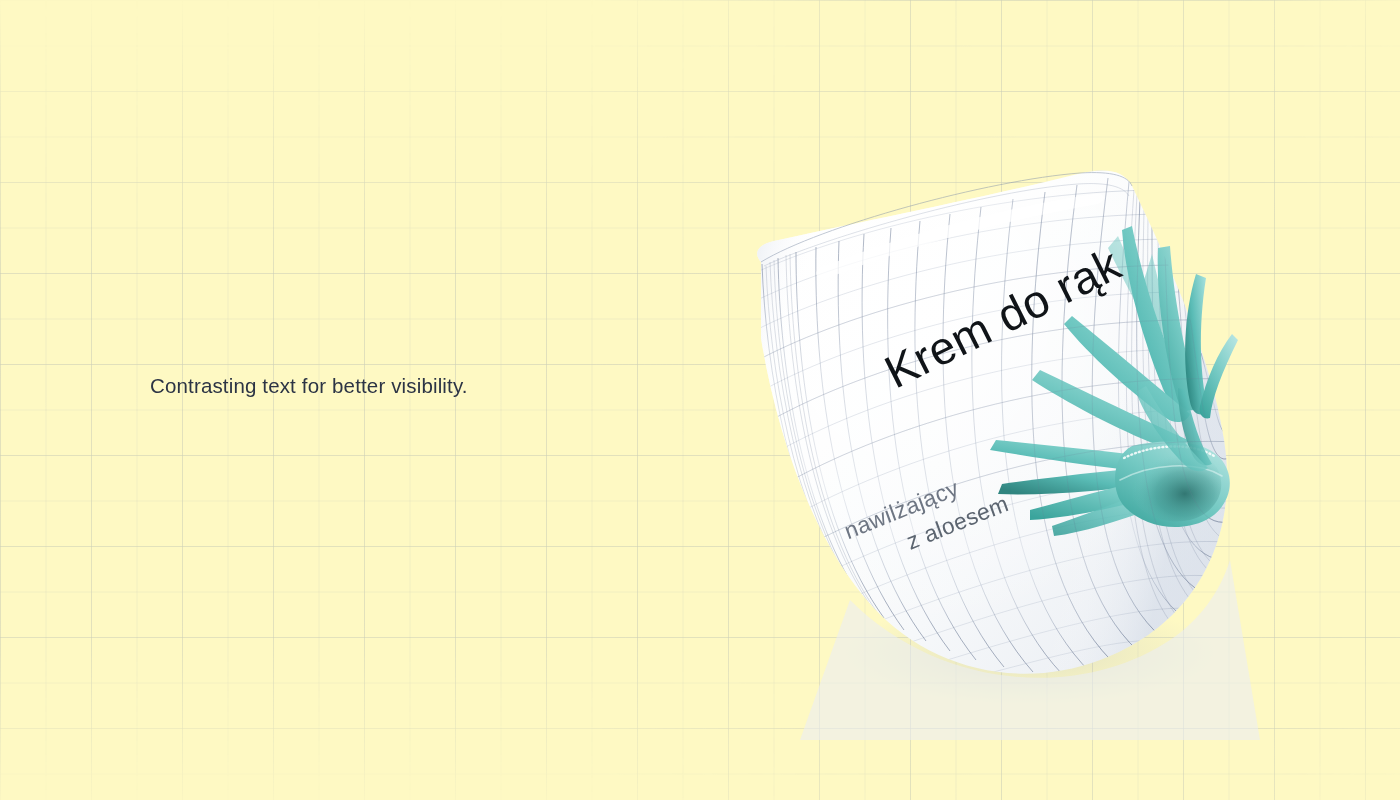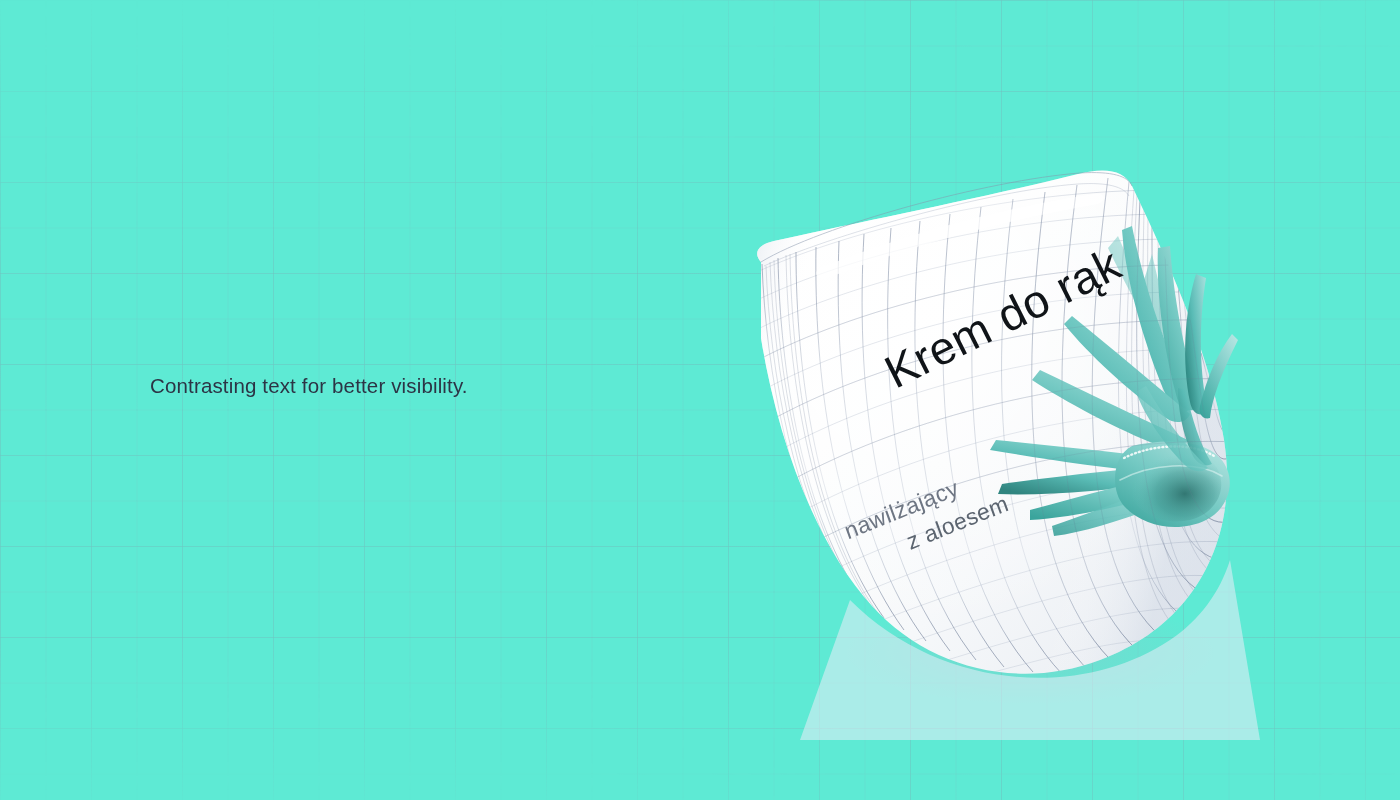--- a/index.html
+++ b/index.html
@@ -9,21 +9,21 @@
   }
   body {
     font-family: "Liberation Sans", "DejaVu Sans", sans-serif;
     background: #e9edf7;
   }
 
   #stage {
     position: relative;
     width: 1400px;
     height: 800px;
-    background: #5eead4;
+    background: #fef9c3;
     overflow: hidden;
   }
 
   
   .bg-grid {
     position: absolute;
     inset: 0;
     pointer-events: none;
   }
 

